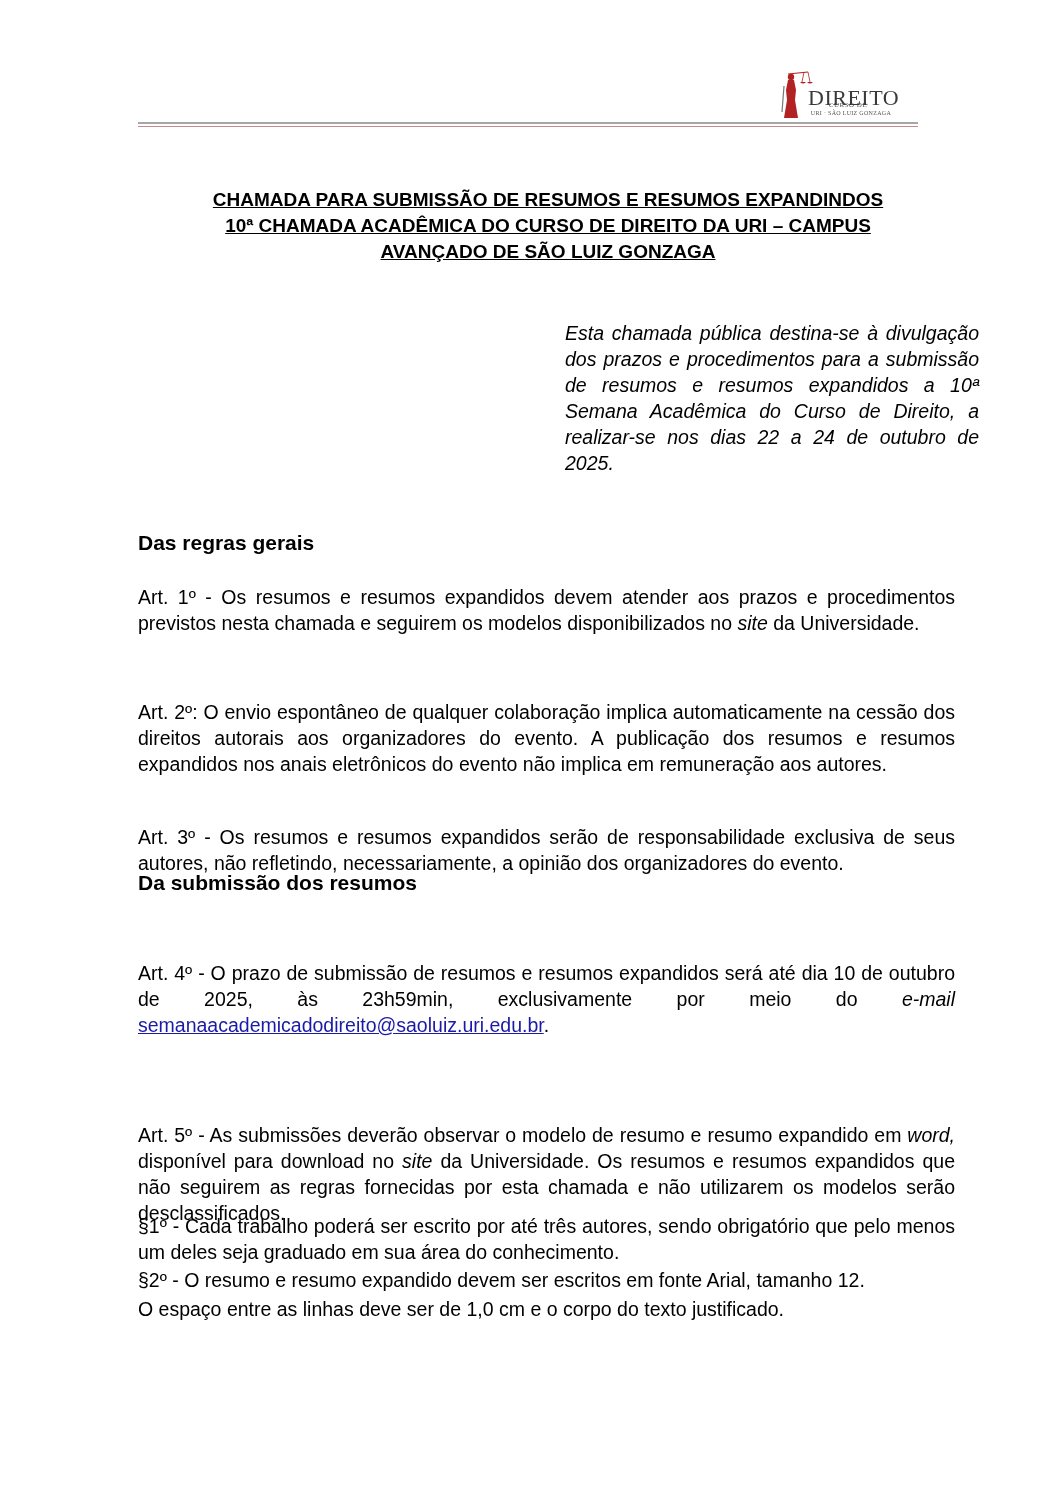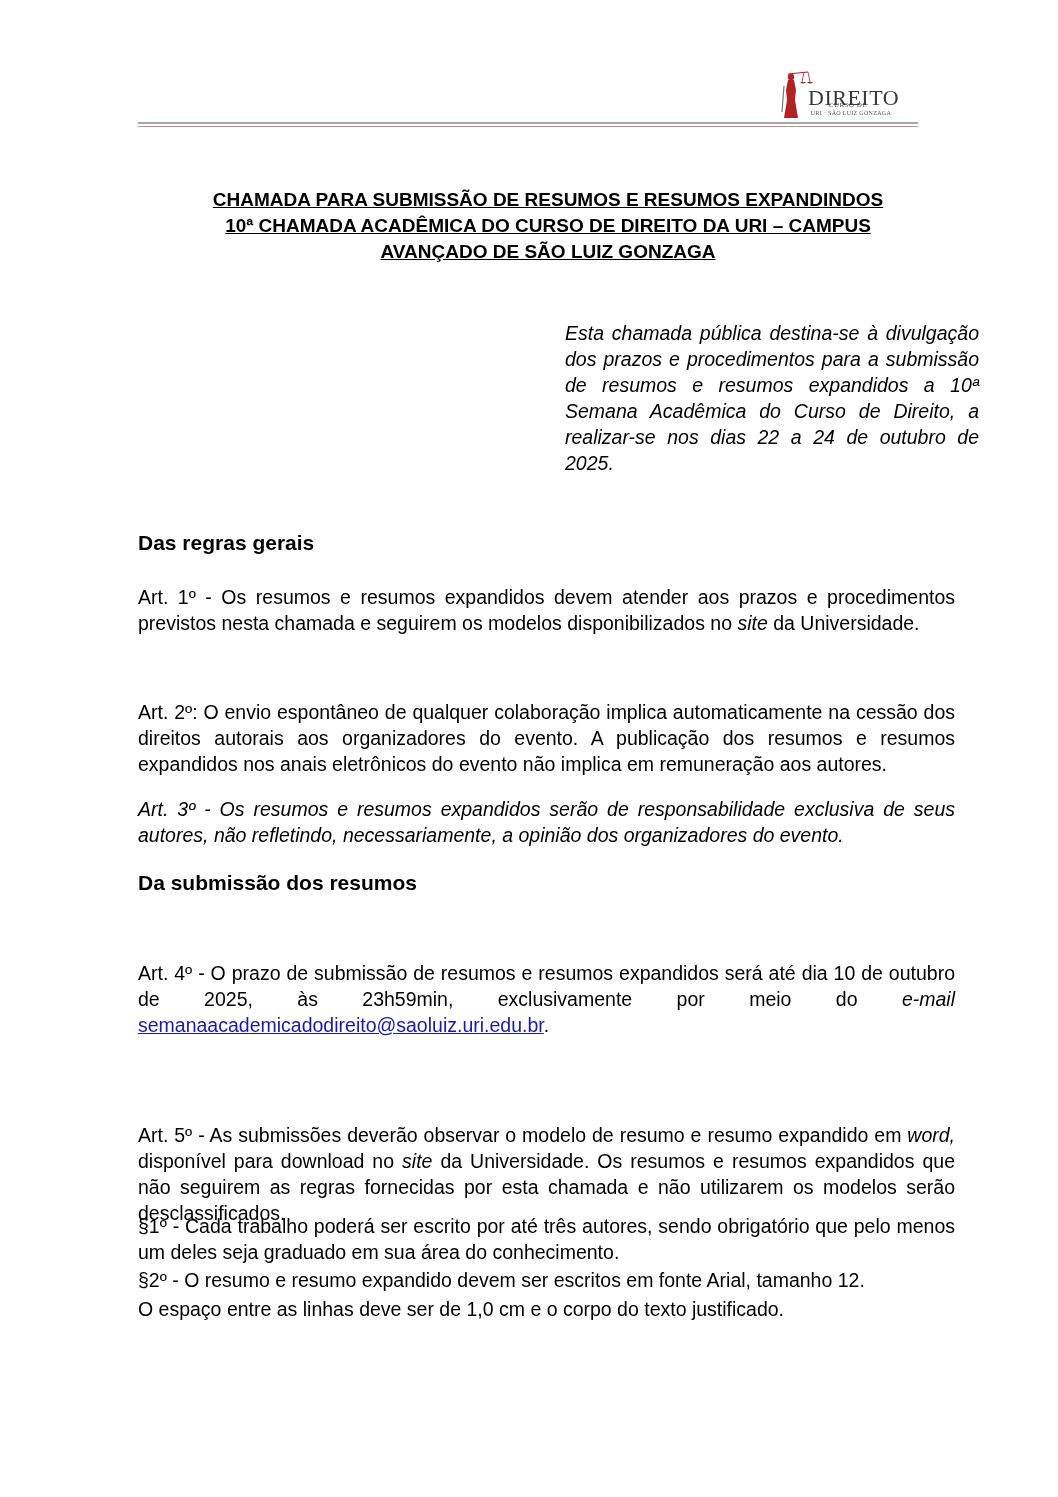--- a/index.html
+++ b/index.html
@@ -54,21 +54,21 @@
 </div>
 
 <div class="intro">Esta chamada pública destina-se à divulgação dos prazos e procedimentos para a submissão de resumos e resumos expandidos a 10ª Semana Acadêmica do Curso de Direito, a realizar-se nos dias 22 a 24 de outubro de 2025.</div>
 
 <div class="heading" style="top:530px;">Das regras gerais</div>
 
 <div class="block nolast" style="top:584px;"><span>Art. 1º - Os resumos e resumos expandidos devem atender aos prazos e procedimentos previstos nesta chamada e seguirem os modelos disponibilizados no </span><i>site</i><span> da Universidade.</span></div>
 
 <div class="block nolast" style="top:699px;">Art. 2º: O envio espontâneo de qualquer colaboração implica automaticamente na cessão dos direitos autorais aos organizadores do evento. A publicação dos resumos e resumos expandidos nos anais eletrônicos do evento não implica em remuneração aos autores.</div>
 
-<div class="block nolast" style="top:796px;font-style:italic;">Art. 3º - Os resumos e resumos expandidos serão de responsabilidade exclusiva de seus autores, não refletindo, necessariamente, a opinião dos organizadores do evento.</div>
+<div class="block nolast" style="top:824px;">Art. 3º - Os resumos e resumos expandidos serão de responsabilidade exclusiva de seus autores, não refletindo, necessariamente, a opinião dos organizadores do evento.</div>
 
 <div class="heading" style="top:870px;">Da submissão dos resumos</div>
 
 <div class="block nolast" style="top:960px;"><span>Art. 4º - O prazo de submissão de resumos e resumos expandidos será até dia 10 de outubro de 2025, às 23h59min, exclusivamente por meio do </span><i>e-mail</i> <a class="link">semanaacademicadodireito@saoluiz.uri.edu.br</a><span>.</span></div>
 
 <div class="block nolast" style="top:1122px;"><span>Art. 5º - As submissões deverão observar o modelo de resumo e resumo expandido em </span><i>word,</i><span> disponível para download no </span><i>site</i><span> da Universidade. Os resumos e resumos expandidos que não seguirem as regras fornecidas por esta chamada e não utilizarem os modelos serão desclassificados.</span></div>
 
 <div class="block nolast" style="top:1213px;">§1º - Cada trabalho poderá ser escrito por até três autores, sendo obrigatório que pelo menos um deles seja graduado em sua área do conhecimento.</div>
 
 <div class="block nolast" style="top:1267px;">§2º - O resumo e resumo expandido devem ser escritos em fonte Arial, tamanho 12.</div>

